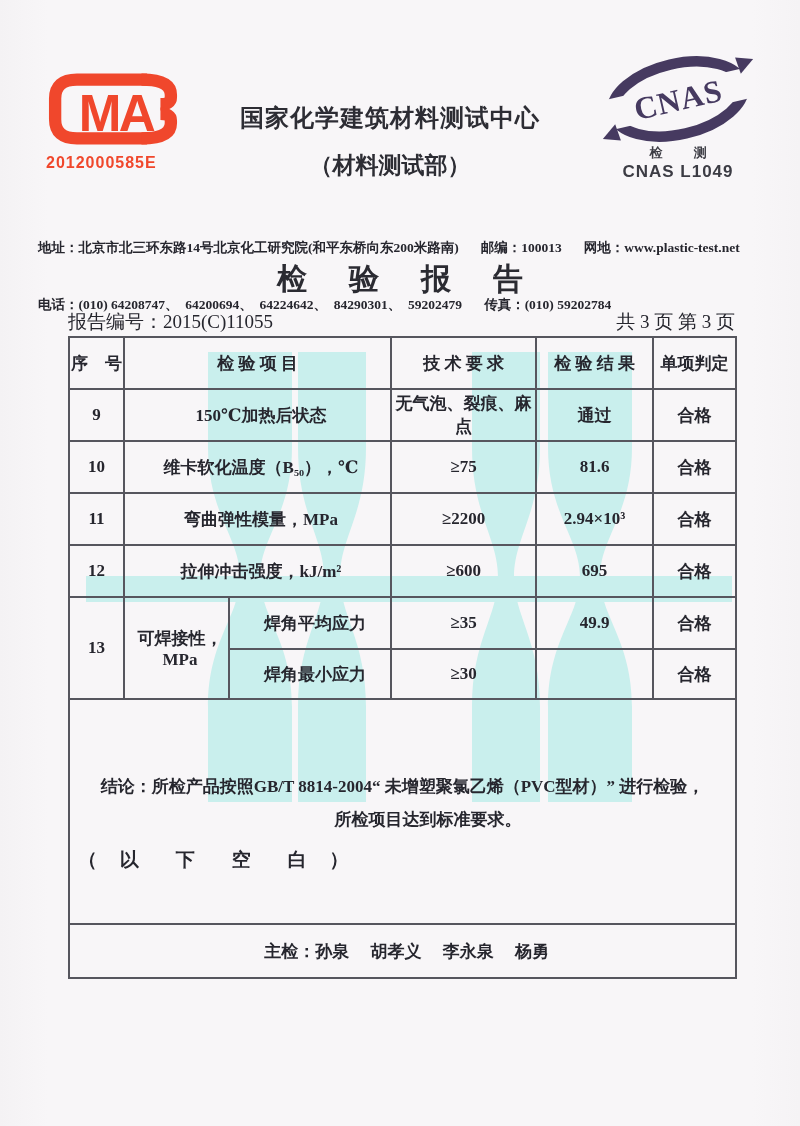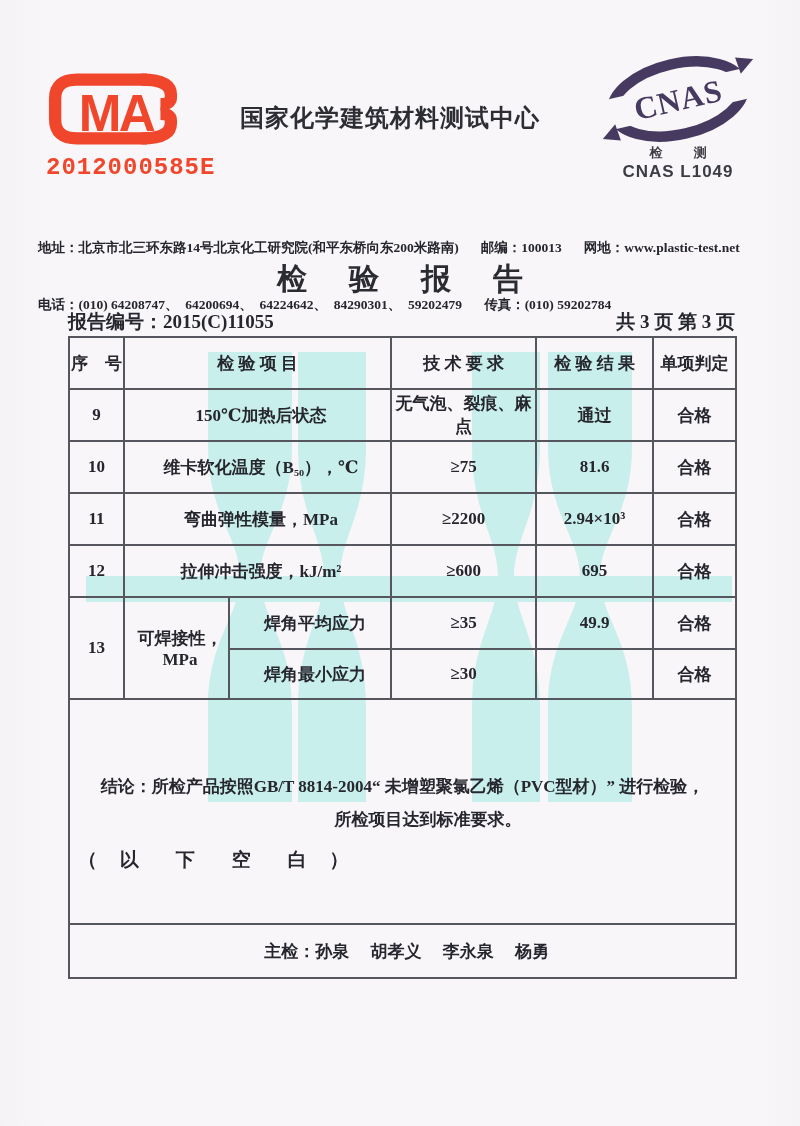--- a/index.html
+++ b/index.html
@@ -13,22 +13,22 @@
     width:800px; height:1126px;
     background:linear-gradient(90deg,#f4f2f4 0%, #f8f6f8 6%, #f8f6f8 94%, #f5f3f5 100%);
     overflow:hidden;
     color:#26262e;
   }
 
   
   .cma-wrap { position:absolute; left:46px; top:72px; width:150px; text-align:left; }
   .cma-number {
     margin-top:4px;
-    font-family:Liberation Mono, monospace;
-    font-weight:bold; font-size:24px; letter-spacing:1px; color:#f0472c;
+    font-family:Liberation Sans, sans-serif;
+    font-weight:bold; font-size:16px; letter-spacing:1px; color:#f0472c;
   }
   .org-title {
     position:absolute; left:180px; top:102px; width:420px; text-align:center;
     font-size:24px; font-weight:bold; color:#2d2d34; letter-spacing:1px;
     white-space:nowrap;
   }
   .org-subtitle {
     position:absolute; left:180px; top:150px; width:420px; text-align:center;
     font-size:23px; font-weight:bold; color:#2d2d34;
   }
@@ -50,21 +50,21 @@
   .gap { display:inline-block; width:22px; }
 
   
   .report-title {
     position:absolute; left:0; top:259px; width:800px; text-align:center;
     font-size:30px; font-weight:bold; color:#2b2b32; letter-spacing:6px; text-indent:6px;
   }
   .number-row {
     position:absolute; left:68px; top:309px; width:667px;
     display:flex; justify-content:space-between; align-items:baseline;
-    font-size:19px; font-weight:bold; color:#26262e;
+    font-size:19px; font-weight:normal; color:#26262e;
   }
   .number-row span { white-space:pre-wrap; }
 
   
   .watermark { position:absolute; left:78px; top:350px; z-index:0; }
 
   
   .table-wrap { position:absolute; left:68px; top:336px; z-index:1; }
   table.report-table { border-collapse:collapse; table-layout:fixed; width:667px; background:transparent; }
   table.report-table td {
@@ -110,20 +110,21 @@
         <path d="M 106 8 L 32 8 Q 9 8 9 28 L 9 50 Q 9 70 32 70 L 106 70"></path>
         <path d="M 100 8 Q 131 8 131 24 L 131 27 Q 131 34 120 34"></path>
         <path d="M 100 70 Q 131 70 131 54 L 131 51 Q 131 44 120 44"></path>
       </g>
       <text x="34" y="62" font-family="Liberation Sans, DejaVu Sans, sans-serif" font-size="54" font-weight="bold" fill="#f0472c" letter-spacing="-3">MA</text>
     </svg>
     <div class="cma-number">2012000585E</div>
   </div>
 
   <div class="org-title">国家化学建筑材料测试中心</div>
+  <div class="org-subtitle">（材料测试部）</div>
 
   <div class="cnas-wrap">
     <svg width="156" height="86" viewBox="0 0 160 90">
       <g transform="rotate(-13 80 45)">
         <ellipse cx="80" cy="45" rx="70" ry="37" fill="none" stroke="#463a60" stroke-width="11"></ellipse>
         <rect x="-6" y="29" width="172" height="32" fill="#f8f6f8"></rect>
         <text x="80" y="57" text-anchor="middle" font-family="Liberation Serif, DejaVu Serif, serif" font-size="33" font-weight="bold" fill="#463a60" letter-spacing="1">CNAS</text>
         <polygon points="148,16 166,22 150,34" fill="#463a60"></polygon>
         <polygon points="12,74 -6,68 10,56" fill="#463a60"></polygon>
       </g>

